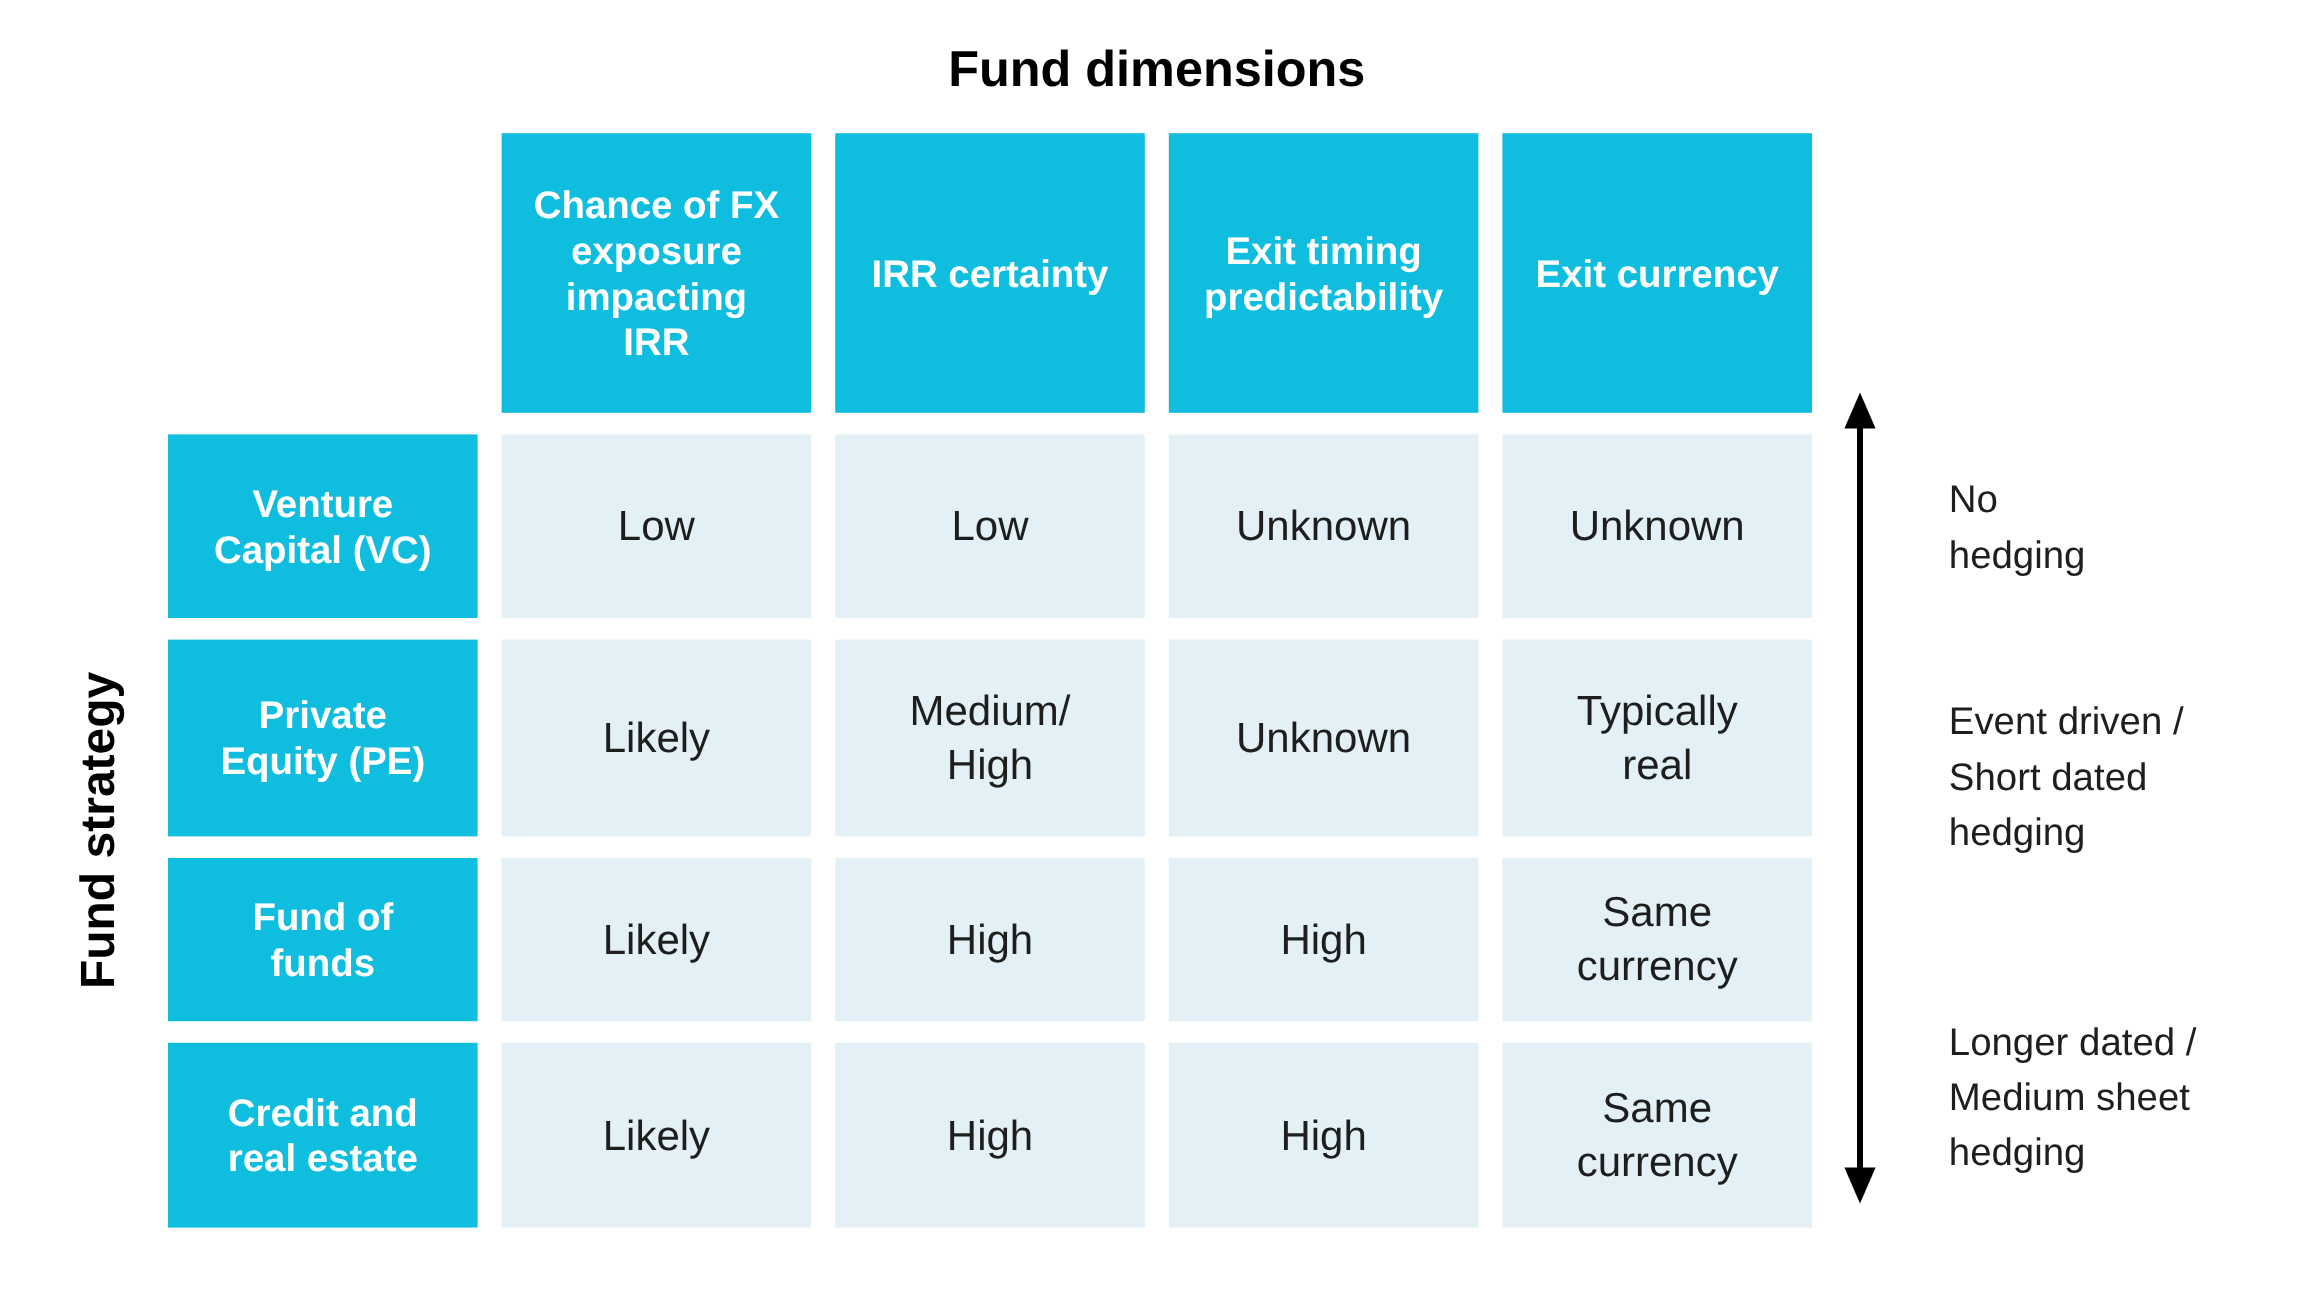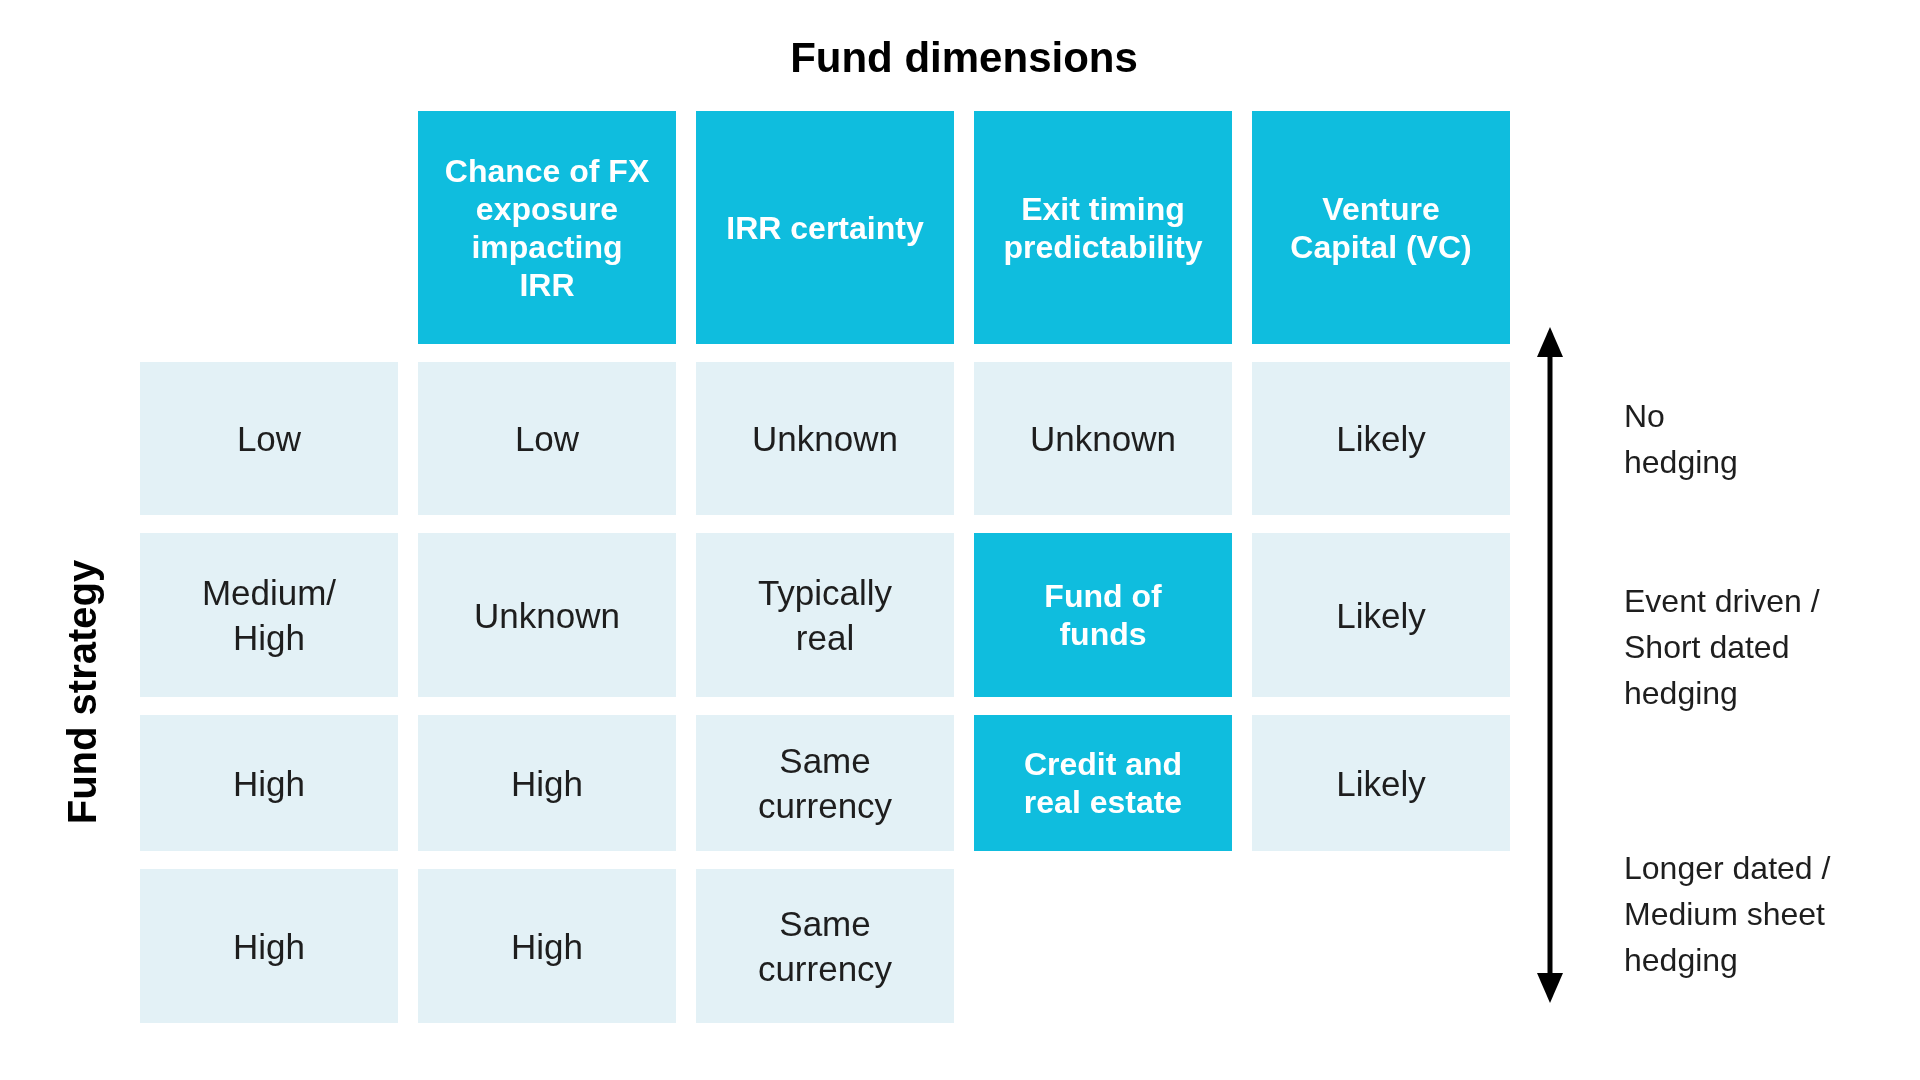--- a/index.html
+++ b/index.html
@@ -73,28 +73,31 @@
 
   <div class="matrix">
     <div class="cell blank"></div>
     <div class="cell head">Chance of FX
 exposure
 impacting
 IRR</div>
     <div class="cell head">IRR certainty</div>
     <div class="cell head">Exit timing
 predictability</div>
+    <div class="cell head">Exit currency</div>
 
     <div class="cell head">Venture
 Capital (VC)</div>
     <div class="cell data">Low</div>
     <div class="cell data">Low</div>
     <div class="cell data">Unknown</div>
     <div class="cell data">Unknown</div>
 
+    <div class="cell head">Private
+Equity (PE)</div>
     <div class="cell data">Likely</div>
     <div class="cell data">Medium/
 High</div>
     <div class="cell data">Unknown</div>
     <div class="cell data">Typically
 real</div>
 
     <div class="cell head">Fund of
 funds</div>
     <div class="cell data">Likely</div>

